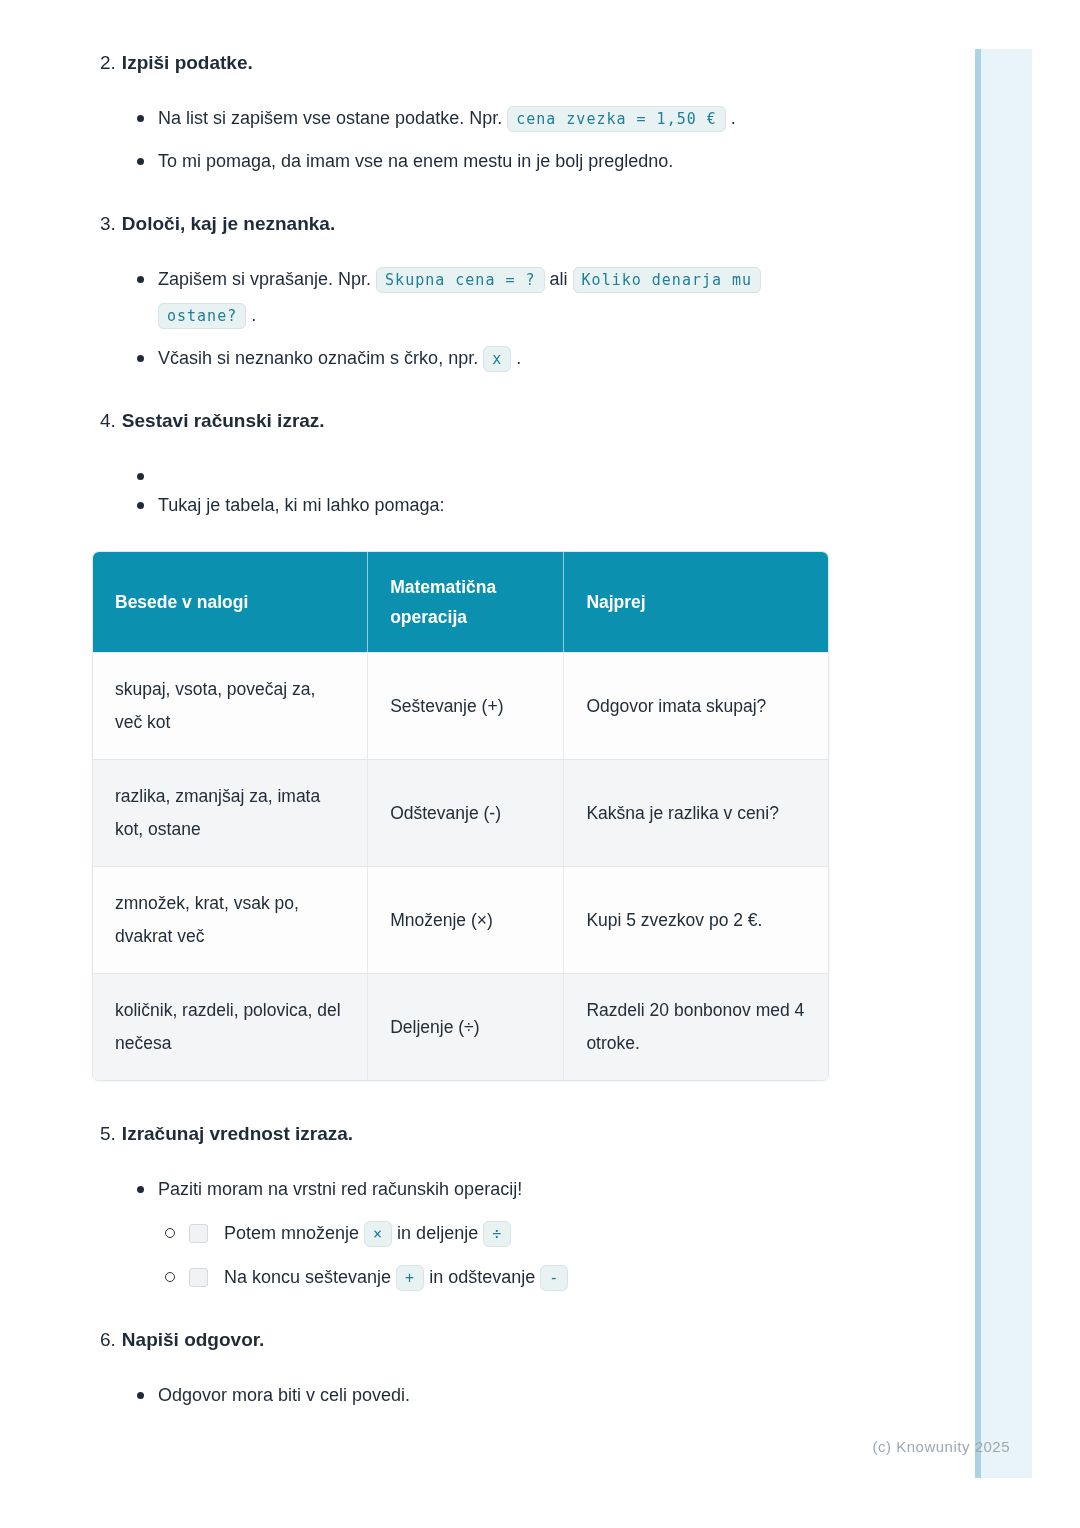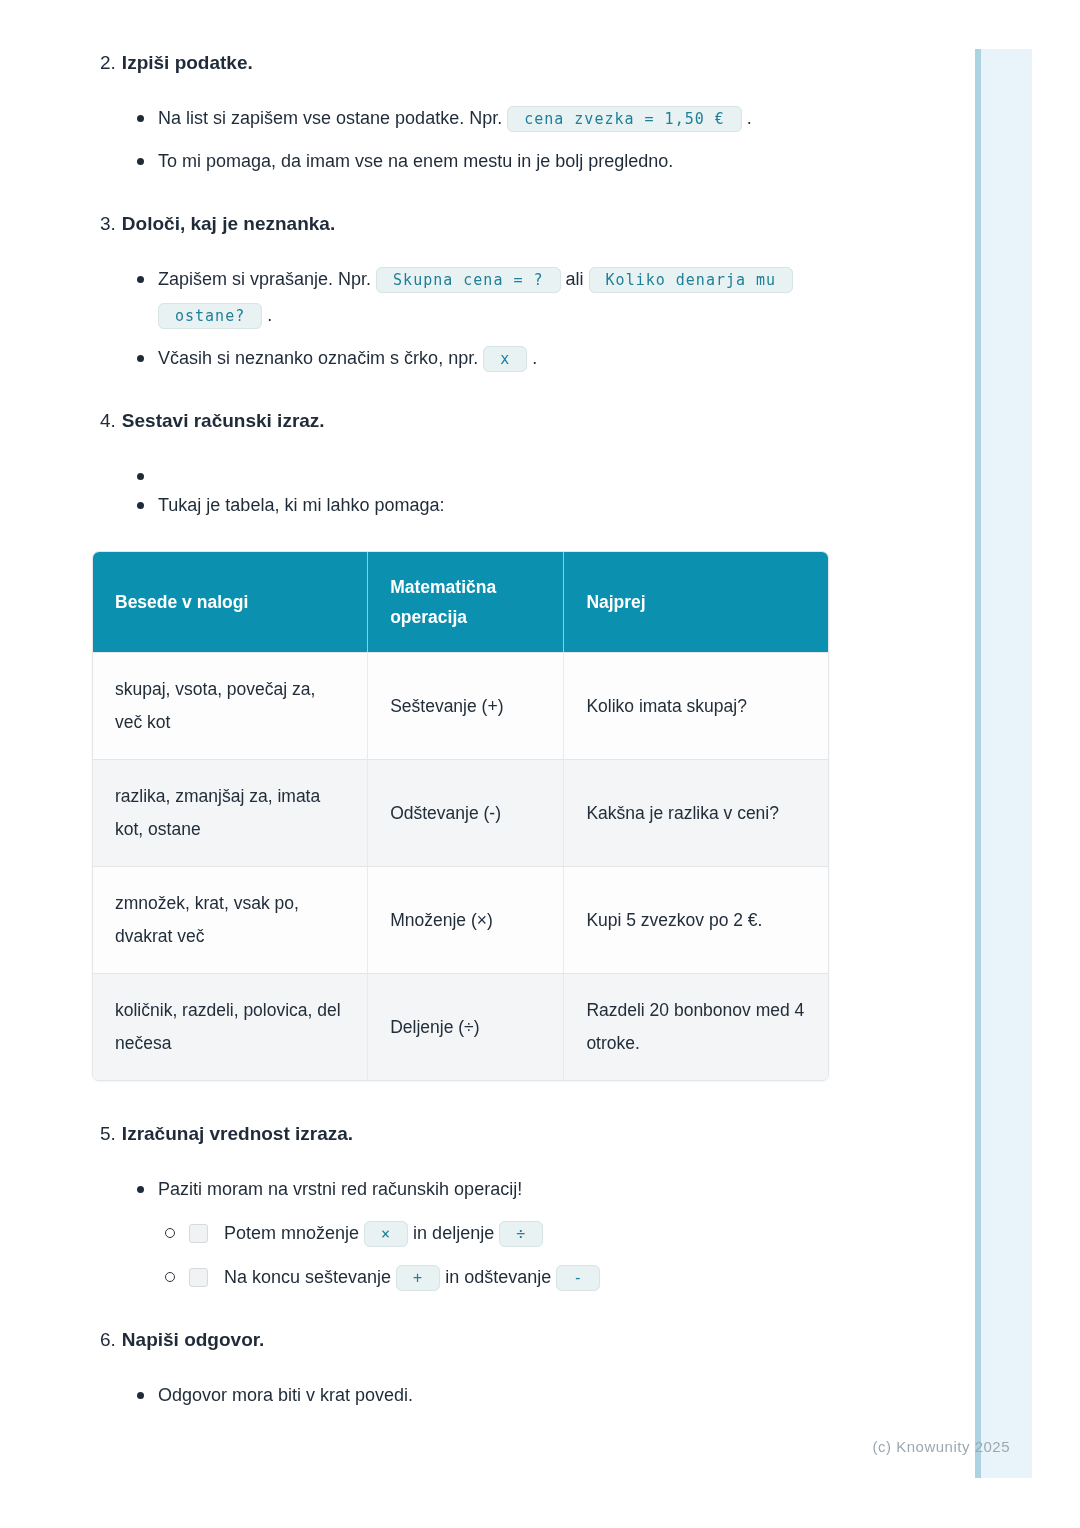--- a/index.html
+++ b/index.html
@@ -10,21 +10,21 @@
   .step-title{font-size:19px;line-height:26px;margin-bottom:24px;}
   .step-title .num{font-weight:400;margin-right:6px;}
   .step-title .ttl{font-weight:700;}
   .bullet{display:flex;margin-bottom:7px;}
   .dot{flex:none;width:7px;height:7px;border-radius:50%;background:#1f2b38;
        margin:15px 14px 0 37px;}
   .btext{font-size:18px;line-height:36px;}
   .btext b{font-weight:400;}
   .chip{font-family:"DejaVu Sans Mono",monospace;font-size:15px;color:#1d7f99;
         background:#e9f2f3;border:1px solid #d9e4e7;border-radius:6px;
-        padding:3px 16px;letter-spacing:1px;line-height:24px;
+        padding:3px 8px;letter-spacing:1px;line-height:24px;
         box-decoration-break:clone;-webkit-box-decoration-break:clone;}
   .subitems{margin-top:4px;}
   .subitem{display:flex;align-items:center;margin:8px 0 8px 65px;height:36px;}
   .circle{flex:none;width:8px;height:8px;border:1.5px solid #2a3440;
           border-radius:50%;margin-right:14px;}
   .checkbox{flex:none;width:17px;height:17px;background:#f0f2f3;
             border:1px solid #d6dadd;border-radius:3px;margin-right:16px;}
   .stext{font-size:18px;line-height:28px;}
   .table-wrap{margin:28px 16px 40px -8px;width:735px;border:1px solid #e3e7ea;
               border-radius:7px;overflow:hidden;background:#fff;
@@ -89,21 +89,21 @@
             <tr>
               <th>Besede v nalogi</th>
               <th>Matematična operacija</th>
               <th>Najprej</th>
             </tr>
           </thead>
           <tbody>
             <tr class="odd">
               <td>skupaj, vsota, povečaj za, več kot</td>
               <td>Seštevanje (+)</td>
-              <td>Koliko imata skupaj?</td>
+              <td>Odgovor imata skupaj?</td>
             </tr>
             <tr class="even">
               <td>razlika, zmanjšaj za, imata kot, ostane</td>
               <td>Odštevanje (-)</td>
               <td>Kakšna je razlika v ceni?</td>
             </tr>
             <tr class="odd">
               <td>zmnožek, krat, vsak po, dvakrat več</td>
               <td>Množenje (×)</td>
               <td>Kupi 5 zvezkov po 2 €.</td>
@@ -133,19 +133,19 @@
           <span class="circle"></span>
           <span class="checkbox"></span>
           <span class="stext"><span>Na koncu seštevanje </span><span class="chip">+</span><span> in odštevanje </span><span class="chip">-</span></span>
         </div>
       </div>
     </div>
     <div class="step">
       <div class="step-title"><span class="num">6.</span><span class="ttl">Napiši odgovor.</span></div>
       <div class="bullet">
         <span class="dot"></span>
-        <span class="btext"><span>Odgovor mora biti v krat povedi.</span></span>
+        <span class="btext"><span>Odgovor mora biti v celi povedi.</span></span>
       </div>
     </div>
   </div>
 
 <div class="page-strip"></div>
 <div class="watermark">(c) Knowunity 2025</div>
 
 </body></html>

